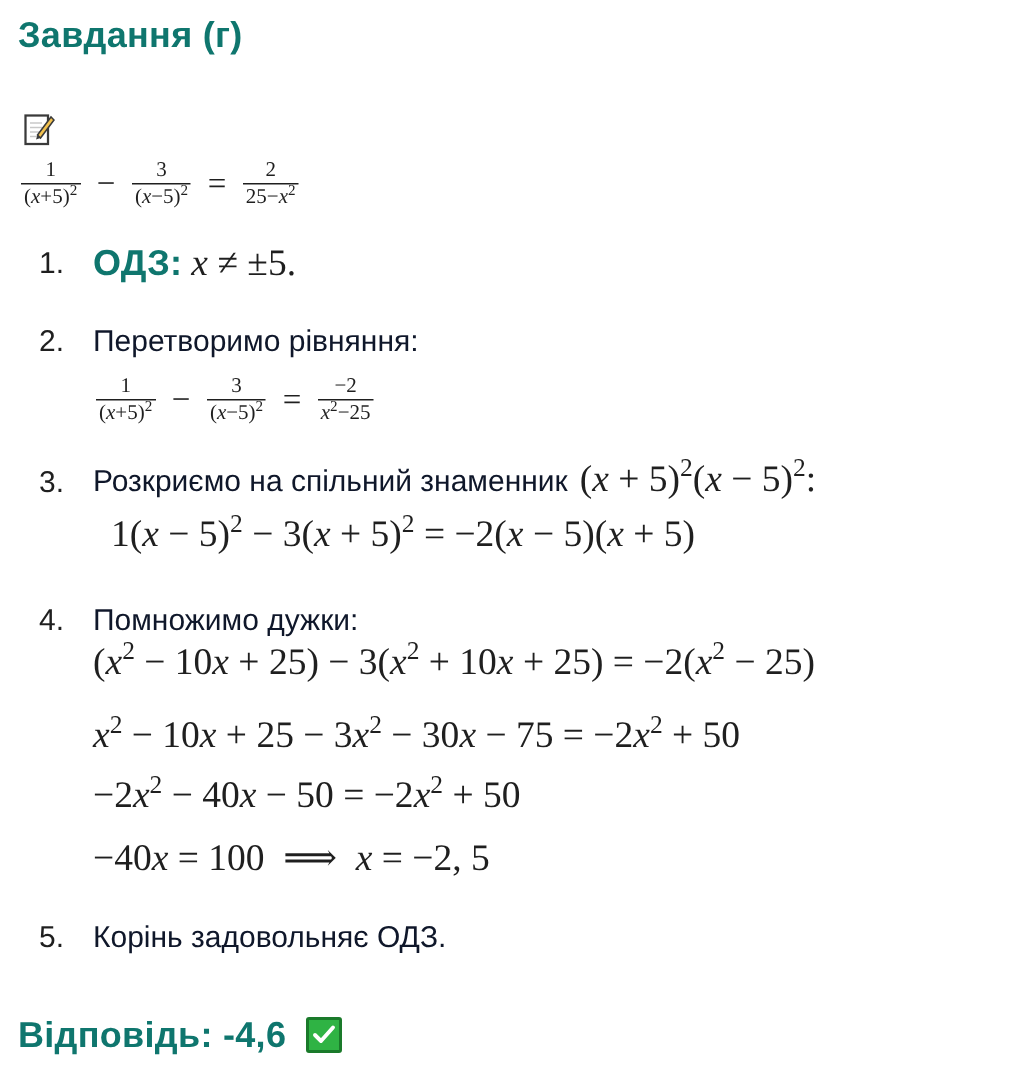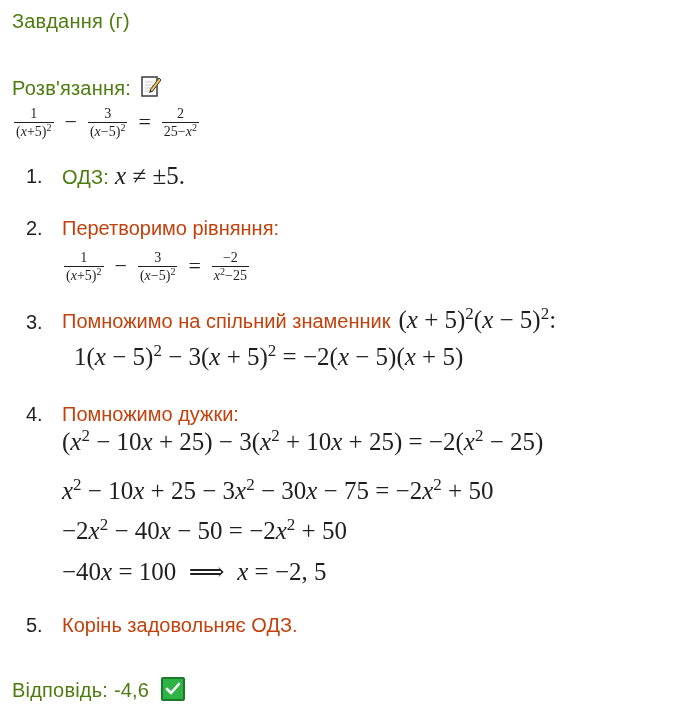--- a/index.html
+++ b/index.html
@@ -10,28 +10,28 @@
   body {
     width: 680px;
     height: 718px;
     position: relative;
     overflow: hidden;
     color: #1f1f1f;
     font-family: "Liberation Sans", "DejaVu Sans", sans-serif;
   }
   .abs { position: absolute; white-space: nowrap; }
   .heading {
-    font-weight: normal;
-    font-size: 20px;
-    color: #4d7c0f;
+    font-weight: bold;
+    font-size: 24px;
+    color: #0f766e;
     letter-spacing: 0.2px;
   }
   .text {
     font-size: 20px;
-    color: #c2410c;
+    color: #0f172a;
   }
   .num {
     font-size: 20px;
     color: #1f1f1f;
   }
   .math {
     font-family: "Liberation Serif", "DejaVu Serif", serif;
     font-size: 25px;
     color: #1f1f1f;
   }
@@ -93,21 +93,20 @@
     margin-left: 6px;
     position: relative;
   }
 </style>
 </head>
 <body>
 
 <div class="abs heading" style="left:12px; top:10px;">Завдання (г)</div>
 
 <div class="abs heading" style="left:12px; top:74px;">
-  <span>Розв'язання:</span>
   <span class="icon-memo">
     <svg width="22" height="24" viewBox="0 0 22 24">
       <rect x="1" y="3" width="15" height="19" fill="#ffffff" stroke="#3a3a3a" stroke-width="1.5"></rect>
       <line x1="4" y1="8" x2="12" y2="8" stroke="#c8c8c8" stroke-width="1"></line>
       <line x1="4" y1="11" x2="12" y2="11" stroke="#c8c8c8" stroke-width="1"></line>
       <line x1="4" y1="14" x2="11" y2="14" stroke="#c8c8c8" stroke-width="1"></line>
       <line x1="4" y1="17" x2="10" y2="17" stroke="#c8c8c8" stroke-width="1"></line>
       <path d="M9 16 L18 4 L20 6 L11 18 Z" fill="#f2c14e" stroke="#3a3a3a" stroke-width="1"></path>
       <path d="M9 16 L11 18 L8 19 Z" fill="#3a3a3a"></path>
     </svg>
@@ -151,21 +150,21 @@
   </span>
   <span class="op">=</span>
   <span class="frac">
     <span class="nu">−2</span>
     <span class="de"><i>x</i><sup>2</sup><span>−25</span></span>
   </span>
 </div>
 
 <div class="abs num" style="left:26px; top:311px;">3.</div>
 <div class="abs" style="left:62px; top:306px; display:flex; align-items:baseline;">
-  <span class="text">Помножимо на спільний знаменник</span>
+  <span class="text">Розкриємо на спільний знаменник</span>
   <span class="math" style="margin-left:8px;">(<i>x</i> + 5)<sup>2</sup>(<i>x</i> − 5)<sup>2</sup>:</span>
 </div>
 <div class="abs math" style="left:62px; top:343px;margin-left:12px;">1(<i>x</i> − 5)<sup>2</sup> − 3(<i>x</i> + 5)<sup>2</sup> = −2(<i>x</i> − 5)(<i>x</i> + 5)</div>
 
 <div class="abs num" style="left:26px; top:403px;">4.</div>
 <div class="abs text" style="left:62px; top:403px;">Помножимо дужки:</div>
 <div class="abs math" style="left:62px; top:428px;">(<i>x</i><sup>2</sup> − 10<i>x</i> + 25) − 3(<i>x</i><sup>2</sup> + 10<i>x</i> + 25) = −2(<i>x</i><sup>2</sup> − 25)</div>
 <div class="abs math" style="left:62px; top:477px;"><i>x</i><sup>2</sup> − 10<i>x</i> + 25 − 3<i>x</i><sup>2</sup> − 30<i>x</i> − 75 = −2<i>x</i><sup>2</sup> + 50</div>
 <div class="abs math" style="left:62px; top:517px;">−2<i>x</i><sup>2</sup> − 40<i>x</i> − 50 = −2<i>x</i><sup>2</sup> + 50</div>
 <div class="abs math" style="left:62px; top:557px;">−40<i>x</i> = 100 &nbsp;⟹&nbsp; <i>x</i> = −2, 5</div>

